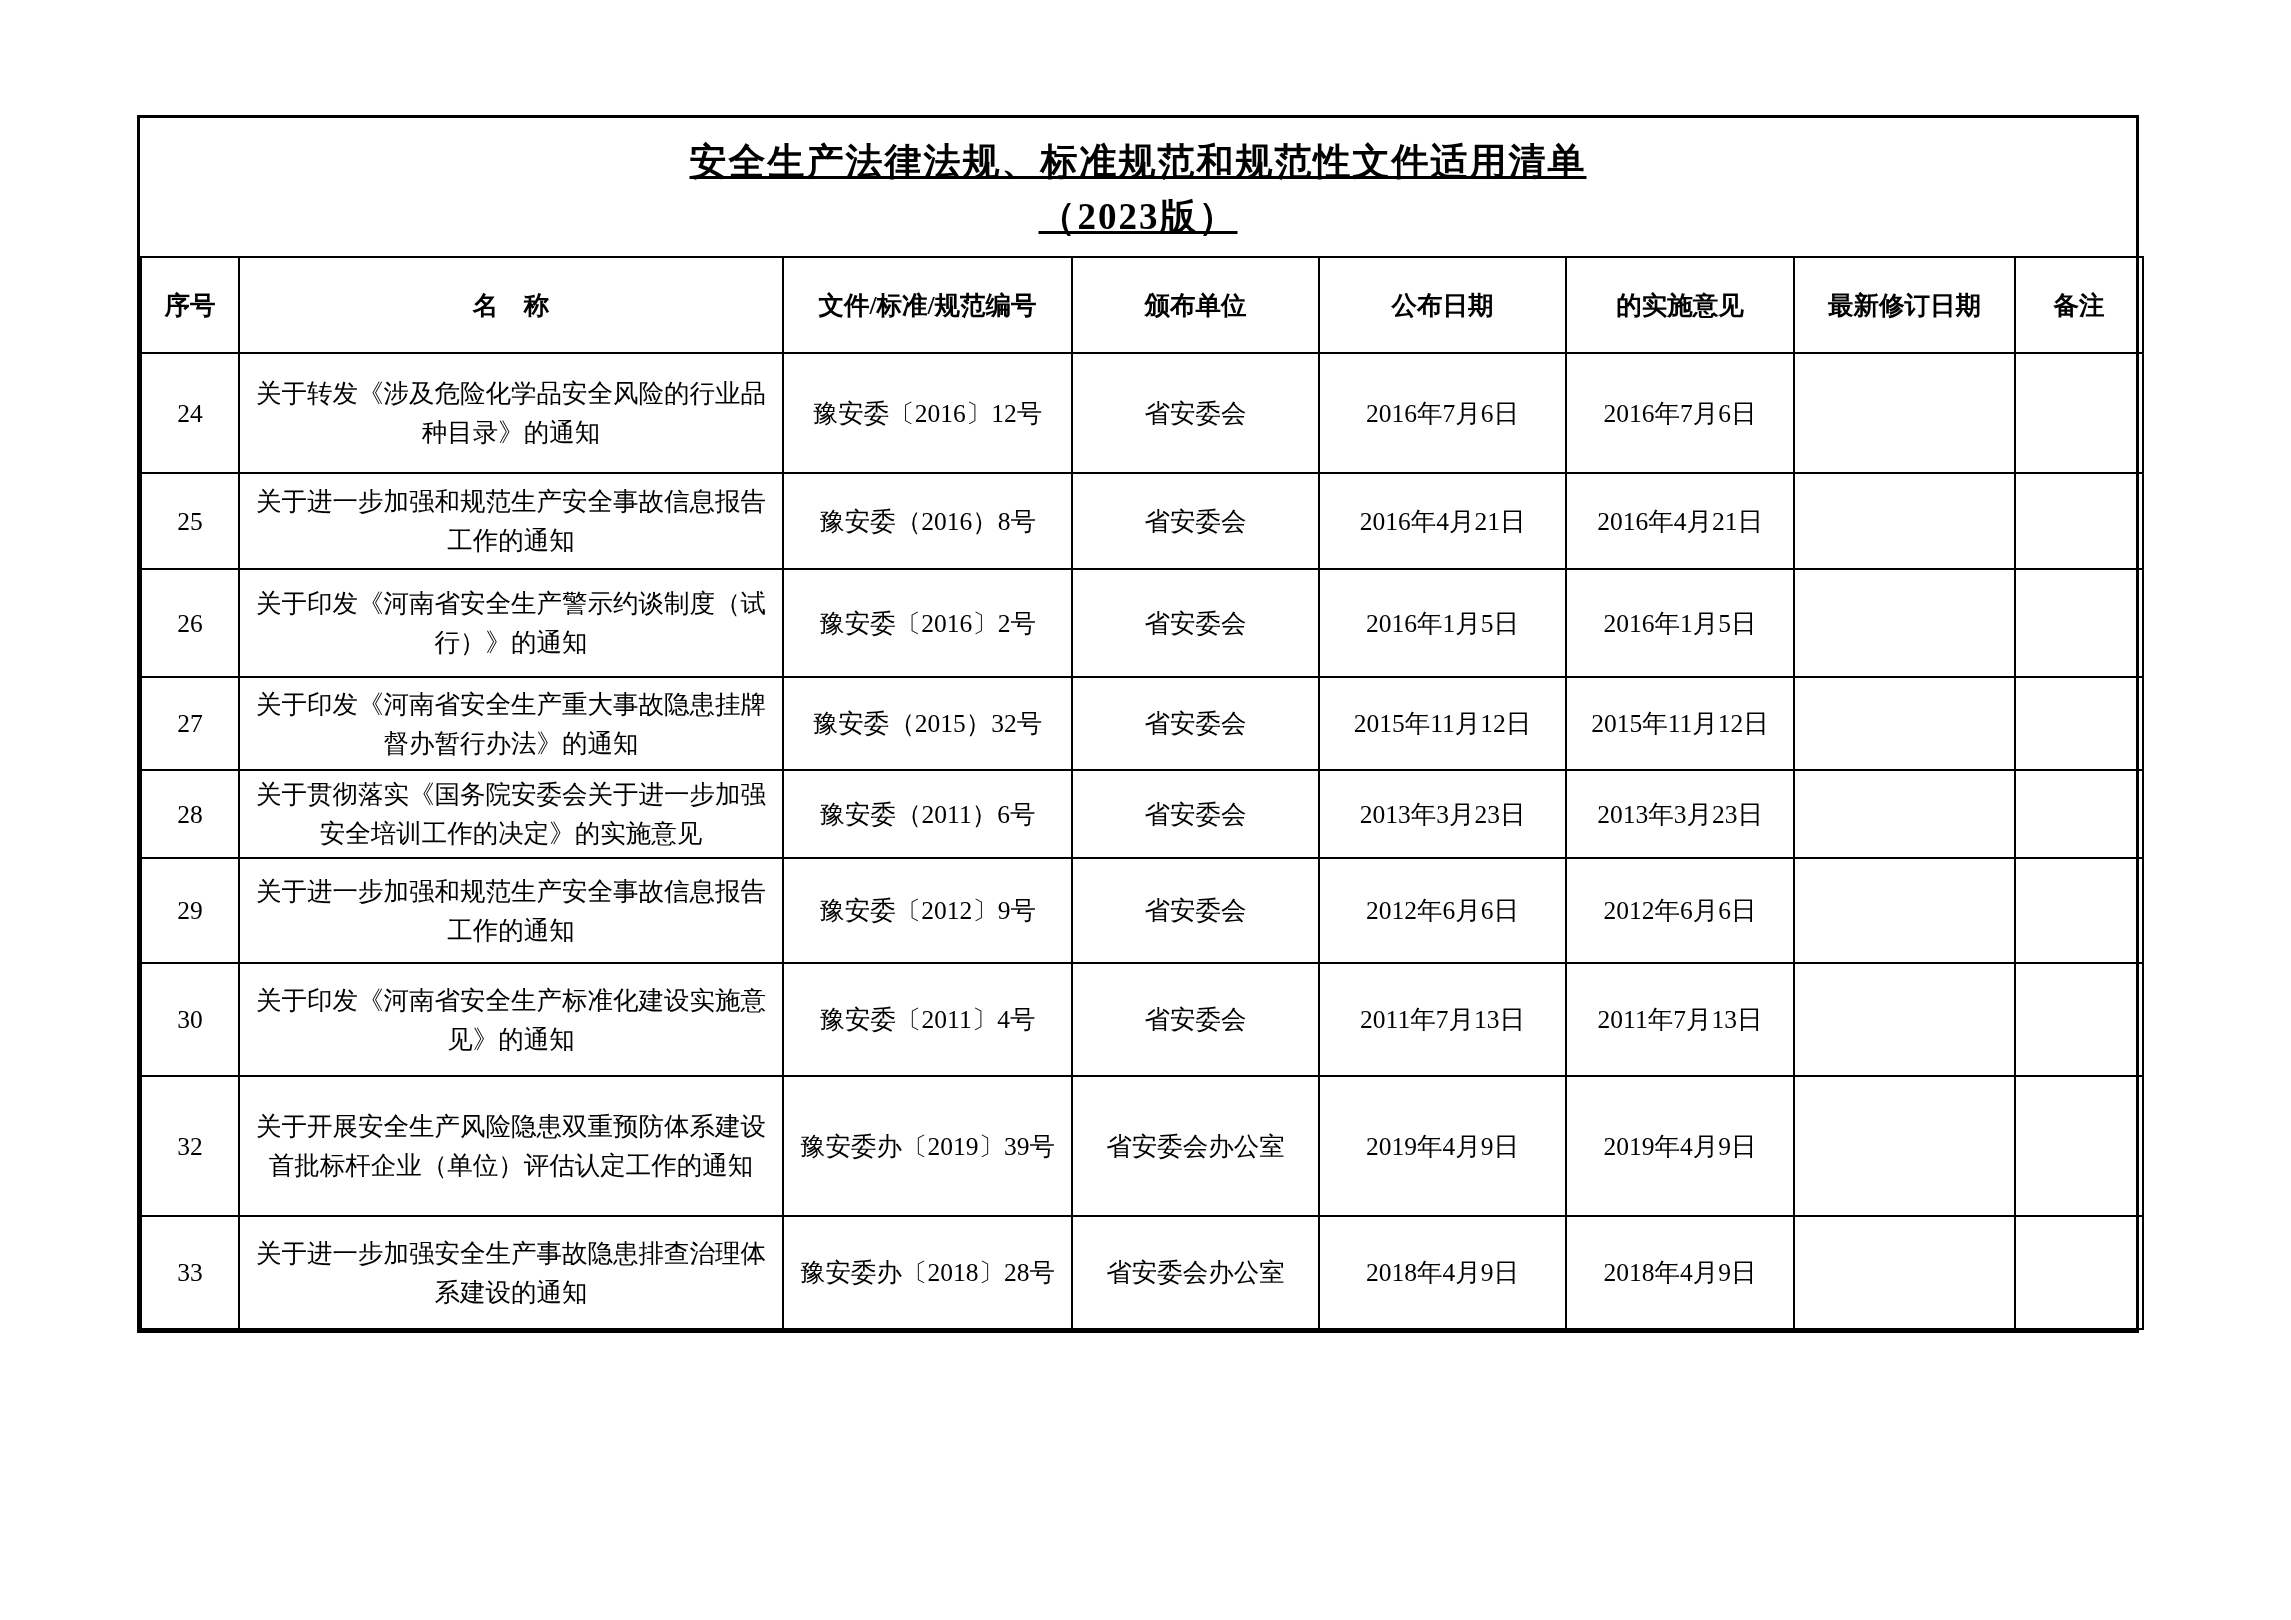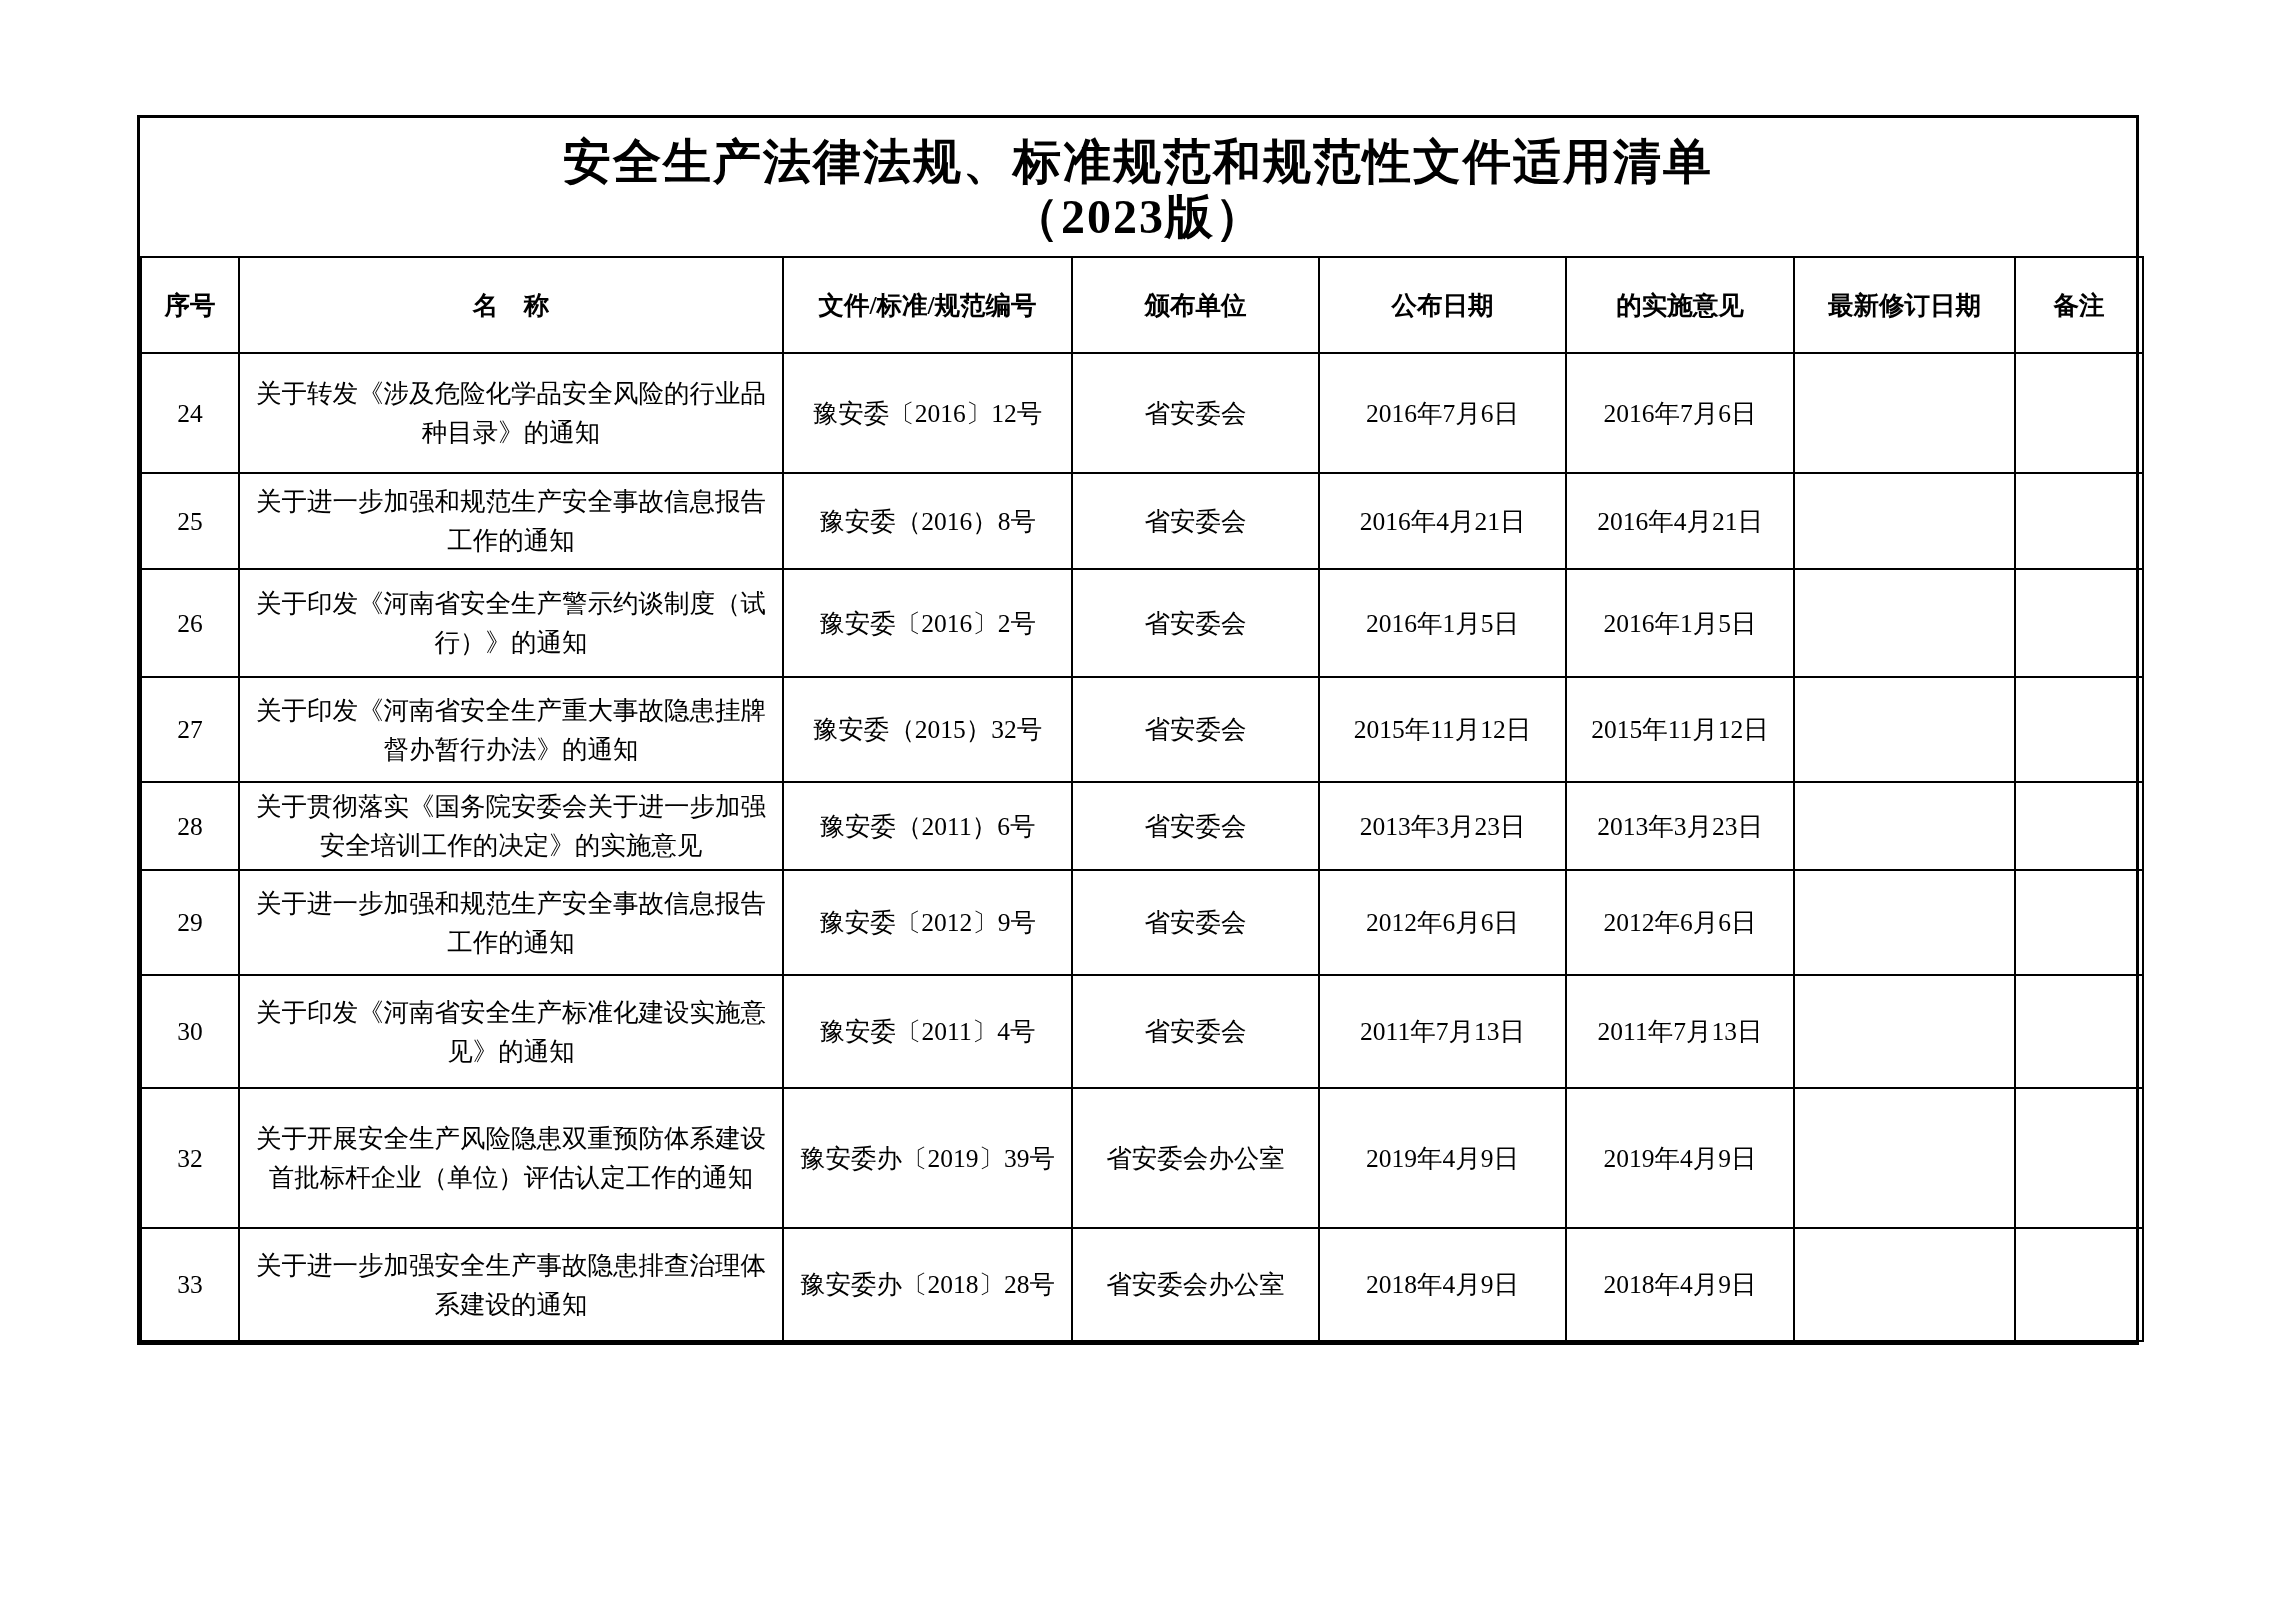--- a/index.html
+++ b/index.html
@@ -20,25 +20,26 @@
     box-sizing: border-box;
     background: #fff;
   }
   .title-block {
     height: 138px;
     box-sizing: border-box;
     text-align: center;
     padding-top: 15.7px;
   }
   .title-line {
-    font-size: 48px;
+    font-size: 37px;
     font-weight: bold;
     line-height: 55px;
     letter-spacing: 2px;
     white-space: nowrap;
+    text-decoration: underline;
   }
   table.list {
     border-collapse: collapse;
     table-layout: fixed;
     width: 100%;
   }
   table.list th, table.list td {
     border-left: 2px solid #000;
     border-right: 2px solid #000;
     border-top: 2.9px solid #000;
@@ -125,21 +126,21 @@
       <tr style="height:108px">
         <td>26</td>
         <td class="name-cell">关于印发《河南省安全生产警示约谈制度（试行）》的通知</td>
         <td>豫安委〔2016〕2号</td>
         <td>省安委会</td>
         <td>2016年1月5日</td>
         <td>2016年1月5日</td>
         <td></td>
         <td></td>
       </tr>
-      <tr style="height:105px">
+      <tr style="height:93px">
         <td>27</td>
         <td class="name-cell">关于印发《河南省安全生产重大事故隐患挂牌督办暂行办法》的通知</td>
         <td>豫安委（2015）32号</td>
         <td>省安委会</td>
         <td>2015年11月12日</td>
         <td>2015年11月12日</td>
         <td></td>
         <td></td>
       </tr>
       <tr style="height:88px">

